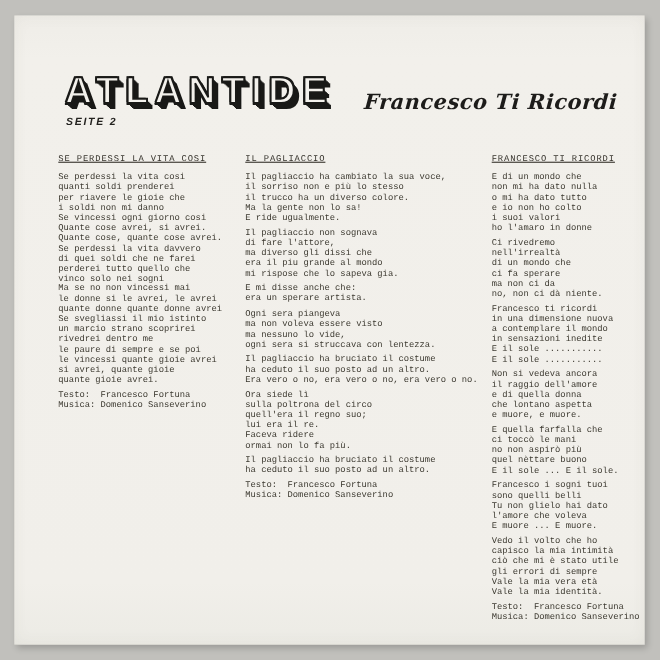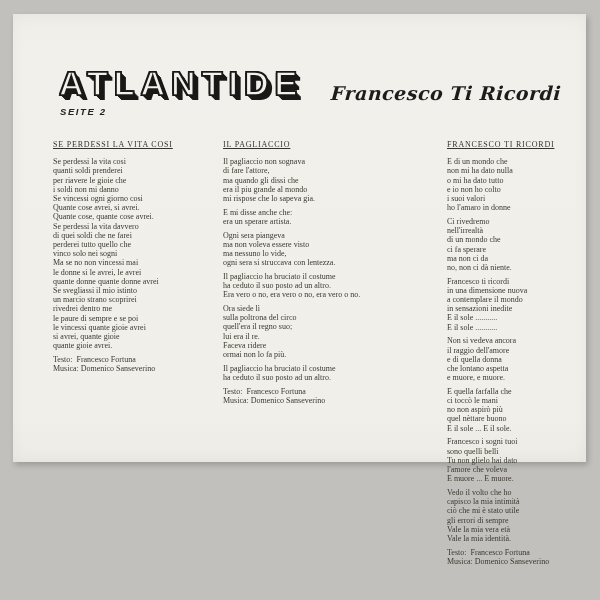--- a/index.html
+++ b/index.html
@@ -3,21 +3,21 @@
 <meta charset="utf-8">
 <style>
   html,body{margin:0;padding:0;}
   body{
     width:600px;height:600px;position:relative;
     background:#c1c0bc;
     font-family:"Liberation Sans",sans-serif;
     overflow:hidden;
   }
   .paper{
-    position:absolute;left:13px;top:14px;width:573px;height:448px;
+    position:absolute;left:13px;top:14px;width:573px;height:572px;
     background:linear-gradient(180deg,#efede8 0%,#f2f0eb 7%,#f1efea 90%,#ecebe5 100%);
     box-shadow:2px 3px 6px rgba(0,0,0,0.20), inset 0 0 14px rgba(90,85,75,0.06);
   }
   .album-title{
     position:absolute;left:46px;top:52px;
     font-family:"Liberation Sans",sans-serif;
     font-weight:bold;font-size:34px;line-height:34px;letter-spacing:6px;
     color:#f3f1ec;
     -webkit-text-stroke:1.6px #191917;
     text-shadow:
@@ -33,21 +33,21 @@
     font-style:italic;font-weight:bold;font-size:19px;line-height:22px;
     color:#1d1c1a;letter-spacing:0.5px;transform:skewX(-4deg);
     white-space:nowrap;
   }
   .side-label{
     position:absolute;left:47px;top:92px;
     font-size:9.5px;font-weight:bold;letter-spacing:1.6px;color:#23221f;font-style:italic;
   }
   .col{
     position:absolute;top:126px;
-    font-family:Liberation Serif, serif;
+    font-family:Liberation Mono, monospace;
     font-size:8px;line-height:9.2px;color:#3b382f;
   }
   .col-1{left:40px;width:176px;}
   .col-2{left:210px;width:214px;}
   .col-3{left:434px;width:148px;}
   .song-heading{
     display:inline-block;
     font-size:8px;letter-spacing:0.8px;color:#36332c;
     text-decoration:underline;
     margin-bottom:8px;white-space:nowrap;
@@ -91,23 +91,28 @@
 si avrei, quante gioie
 quante gioie avrei.</div>
       </div>
     <div class="credits">Testo:  Francesco Fortuna
 Musica: Domenico Sanseverino</div>
   </div>
 
   <div class="col col-2">
     <span class="song-heading">IL PAGLIACCIO</span>
     <div>
+        <div class="stanza">Il pagliaccio ha cambiato la sua voce,
+il sorriso non e più lo stesso
+il trucco ha un diverso colore.
+Ma la gente non lo sa!
+E ride ugualmente.</div>
         <div class="stanza">Il pagliaccio non sognava
 di fare l'attore,
-ma quando gli dissi che
+ma diverso gli dissi che
 era il piu grande al mondo
 mi rispose che lo sapeva gia.</div>
         <div class="stanza">E mi disse anche che:
 era un sperare artista.</div>
         <div class="stanza">Ogni sera piangeva
 ma non voleva essere visto
 ma nessuno lo vide,
 ogni sera si struccava con lentezza.</div>
         <div class="stanza">Il pagliaccio ha bruciato il costume
 ha ceduto il suo posto ad un altro.

